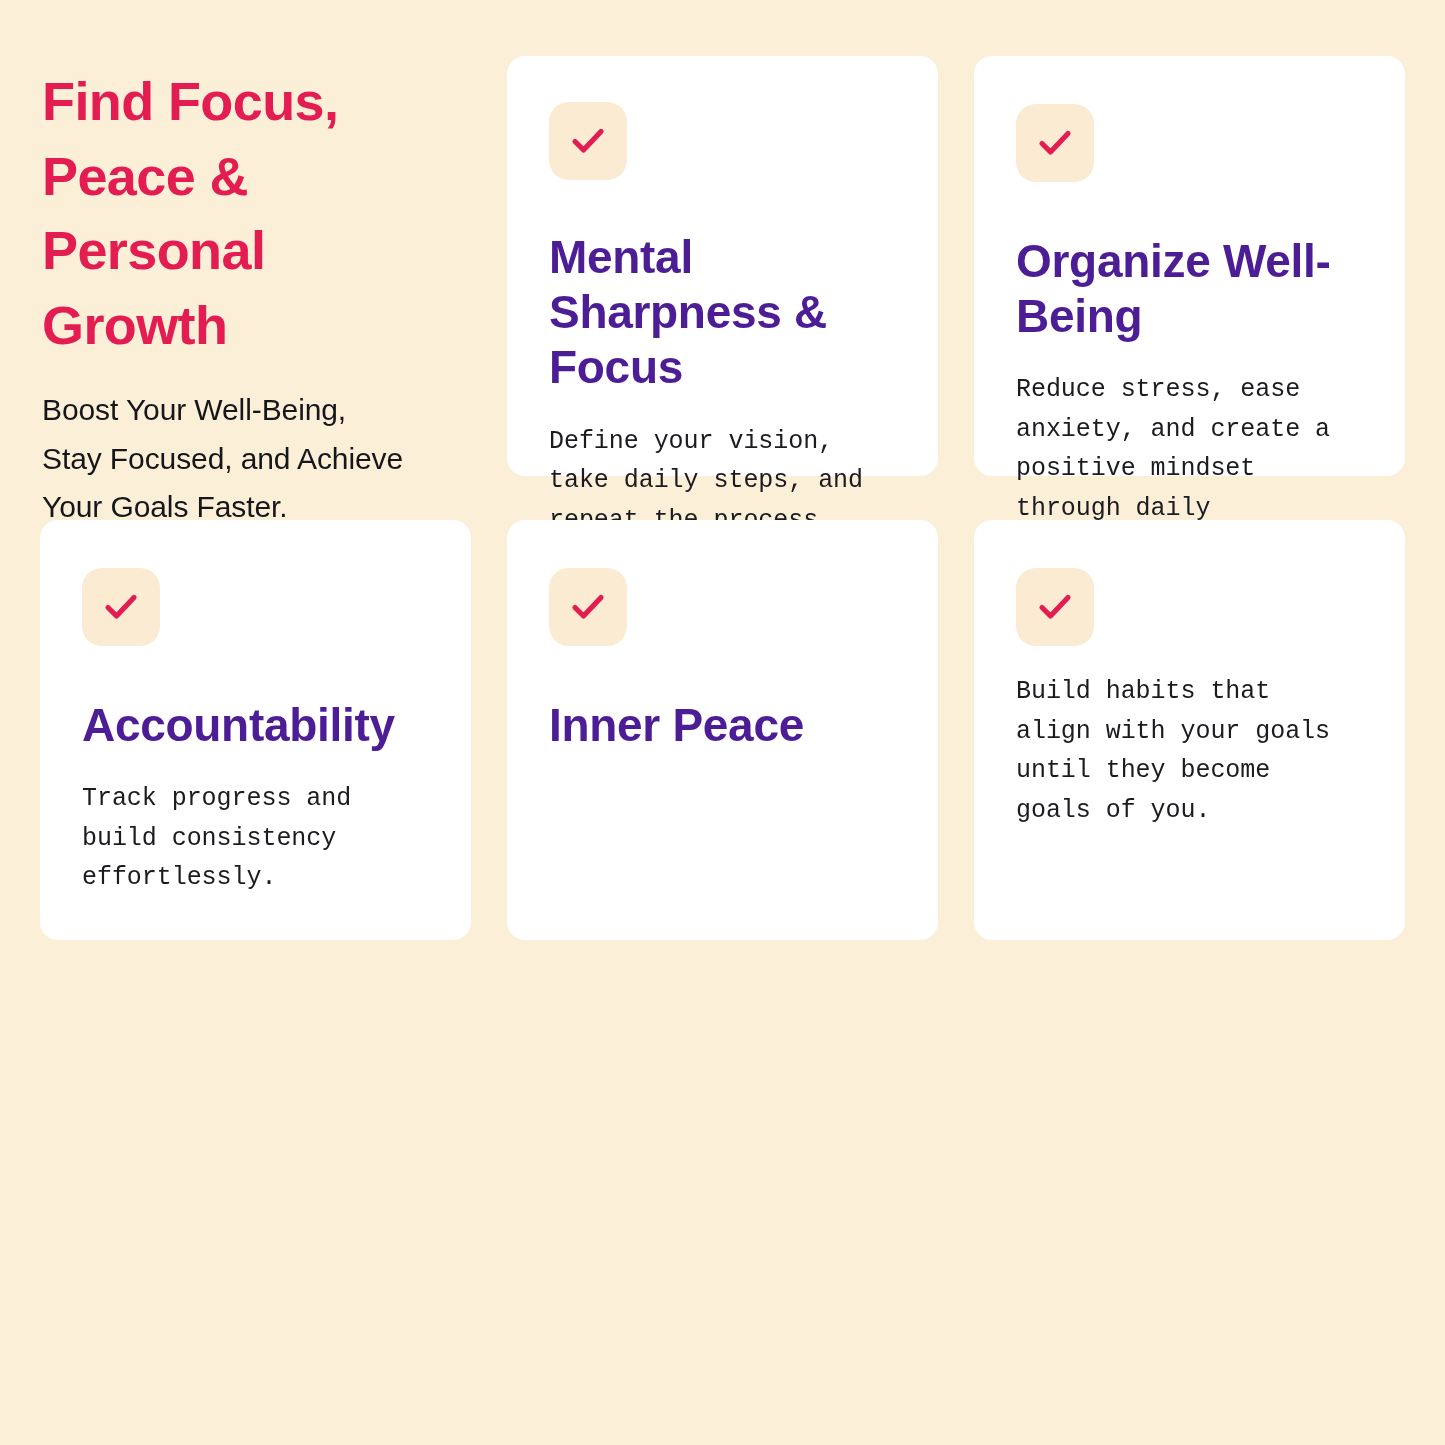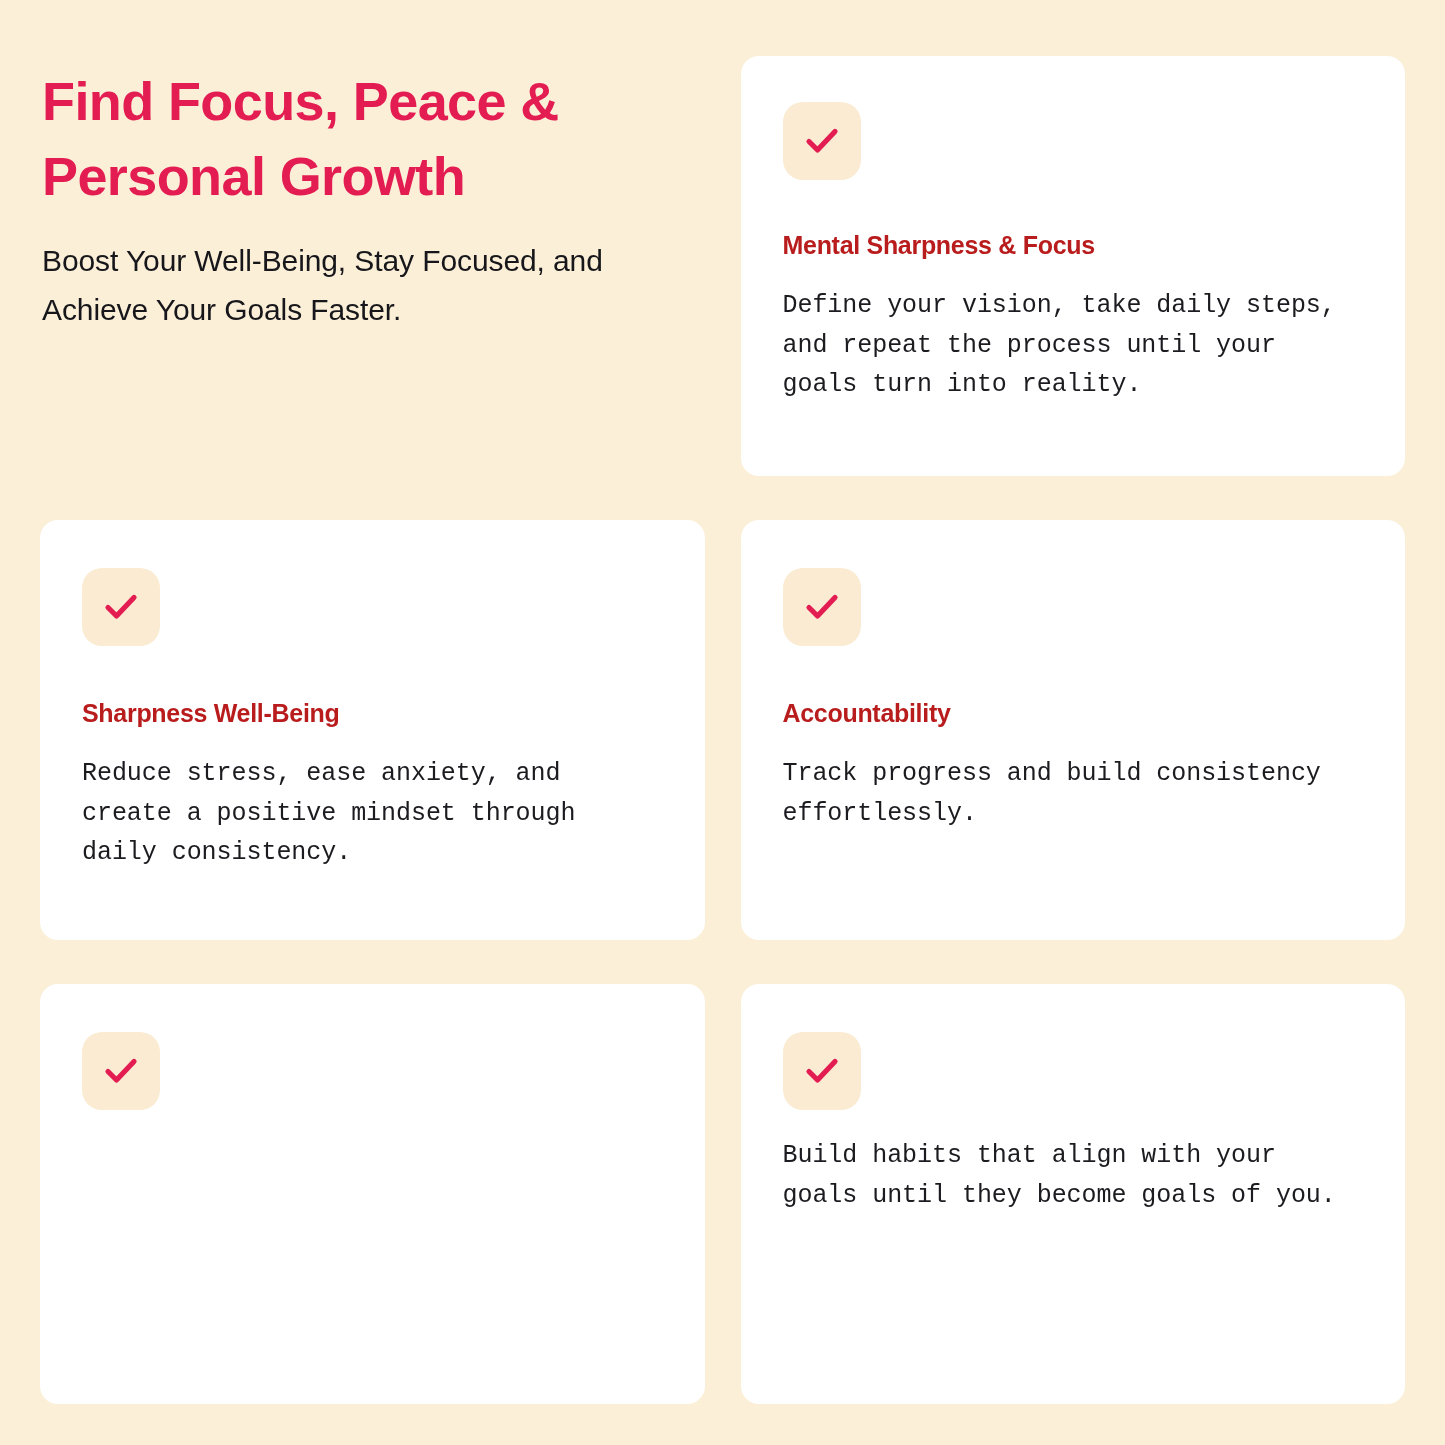--- a/index.html
+++ b/index.html
@@ -17,21 +17,21 @@
 
   .page {
     position: relative;
     width: 1445px;
     height: 1445px;
     padding: 56px 40px 48px 40px;
   }
 
   .grid {
     display: grid;
-    grid-template-columns: 1fr 1fr;
+    grid-template-columns: 1fr 1fr 1fr;
     grid-template-rows: 420px 420px 420px;
     column-gap: 36px;
     row-gap: 44px;
     width: 100%;
     height: 100%;
   }
 
   
   .intro {
     padding: 8px 60px 0 2px;
@@ -72,22 +72,22 @@
     justify-content: center;
     flex: none;
   }
 
   .icon-badge svg {
     display: block;
   }
 
   .card-title {
     margin-top: 52px;
-    color: #b91c1c;
-    font-size: 25px;
+    color: #4c1d95;
+    font-size: 46px;
     font-weight: bold;
     line-height: 1.2;
     letter-spacing: -0.3px;
   }
 
   .card-body {
     margin-top: 26px;
     color: #1B1B20;
     font-size: 25px;
     line-height: 1.58;
@@ -124,21 +124,21 @@
     </div>
 
     <div class="card">
       <div class="icon-badge">
         <span>
           <svg width="40" height="40" viewBox="0 0 40 40" aria-hidden="true">
             <path d="M7 20.5 L15.5 29 L33 10.5" fill="none" stroke="#E31C52" stroke-width="5.2" stroke-linecap="round" stroke-linejoin="round"></path>
           </svg>
         </span>
       </div>
-      <div class="card-title">Sharpness Well-Being</div>
+      <div class="card-title">Organize Well-Being</div>
       <div class="card-body">Reduce stress, ease anxiety, and create a positive mindset through daily consistency.</div>
     </div>
 
     <div class="card">
       <div class="icon-badge">
         <span>
           <svg width="40" height="40" viewBox="0 0 40 40" aria-hidden="true">
             <path d="M7 20.5 L15.5 29 L33 10.5" fill="none" stroke="#E31C52" stroke-width="5.2" stroke-linecap="round" stroke-linejoin="round"></path>
           </svg>
         </span>
@@ -148,20 +148,21 @@
     </div>
 
     <div class="card">
       <div class="icon-badge">
         <span>
           <svg width="40" height="40" viewBox="0 0 40 40" aria-hidden="true">
             <path d="M7 20.5 L15.5 29 L33 10.5" fill="none" stroke="#E31C52" stroke-width="5.2" stroke-linecap="round" stroke-linejoin="round"></path>
           </svg>
         </span>
       </div>
+      <div class="card-title">Inner Peace</div>
     </div>
 
     <div class="card">
       <div class="icon-badge">
         <span>
           <svg width="40" height="40" viewBox="0 0 40 40" aria-hidden="true">
             <path d="M7 20.5 L15.5 29 L33 10.5" fill="none" stroke="#E31C52" stroke-width="5.2" stroke-linecap="round" stroke-linejoin="round"></path>
           </svg>
         </span>
       </div>

